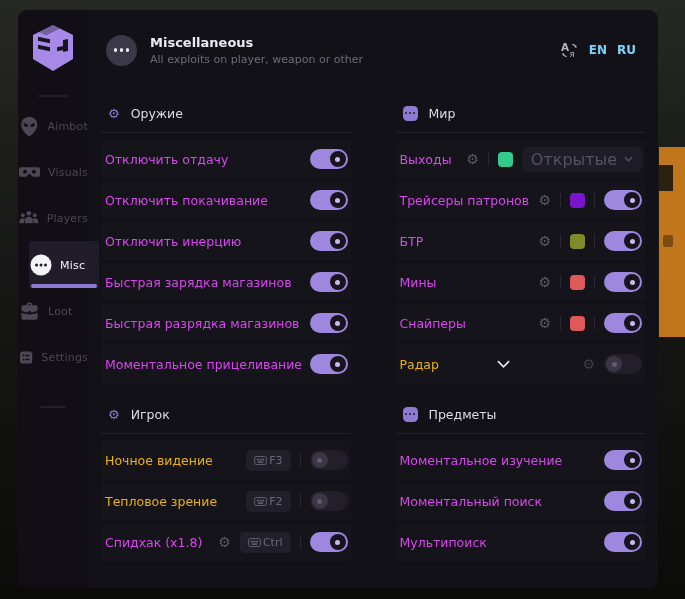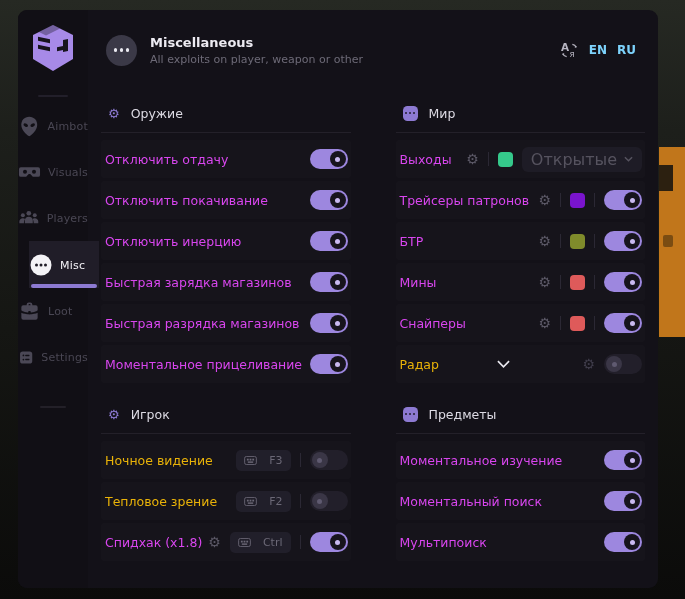--- a/index.html
+++ b/index.html
@@ -73,21 +73,21 @@
   .toggle { width:38px; height:20px; border-radius:10px; position:relative; cursor:pointer; flex-shrink:0; }
   .toggle.on { background:#9d87df; }
   .toggle .knob { position:absolute; top:2px; width:16px; height:16px; border-radius:50%; }
   .toggle.on .knob { right:2px; background:#17141d; }
   .toggle .knob::after { content:""; position:absolute; left:5.5px; top:5.5px; width:5px; height:5px; border-radius:50%; }
   .toggle.on .knob::after { background:#c9b9f0; }
   .toggle.off { background:#221f2a; }
   .toggle.off .knob { left:2px; background:#3a3646; }
   .toggle.off .knob::after { background:#5f5a70; }
 
-  .keybadge { display:flex; align-items:center; gap:12px; height:21px; padding:0 8px; background:#211f2a; border-radius:5px; cursor:pointer; }
+  .keybadge { display:flex; align-items:center; gap:2px; height:21px; padding:0 8px; background:#211f2a; border-radius:5px; cursor:pointer; }
   .keybadge span { font-size:11px; color:#6b6876; }
 
   .swatch { width:15px; height:15px; border-radius:4px; cursor:pointer; flex-shrink:0; }
 
   .dropdown { display:flex; align-items:center; gap:7px; height:25px; padding:0 9px; background:#1e1c26; border-radius:6px; cursor:pointer; }
   .dropdown span { font-size:16px; color:#56535f; }
 
   .expand-chevron { margin-left:58px; cursor:pointer; display:flex; align-items:center; }
 
   .bubble-icon { width:15px; height:15px; border-radius:4.5px; background:#8d7ad2; display:flex; align-items:center; justify-content:center; gap:1.5px; }

